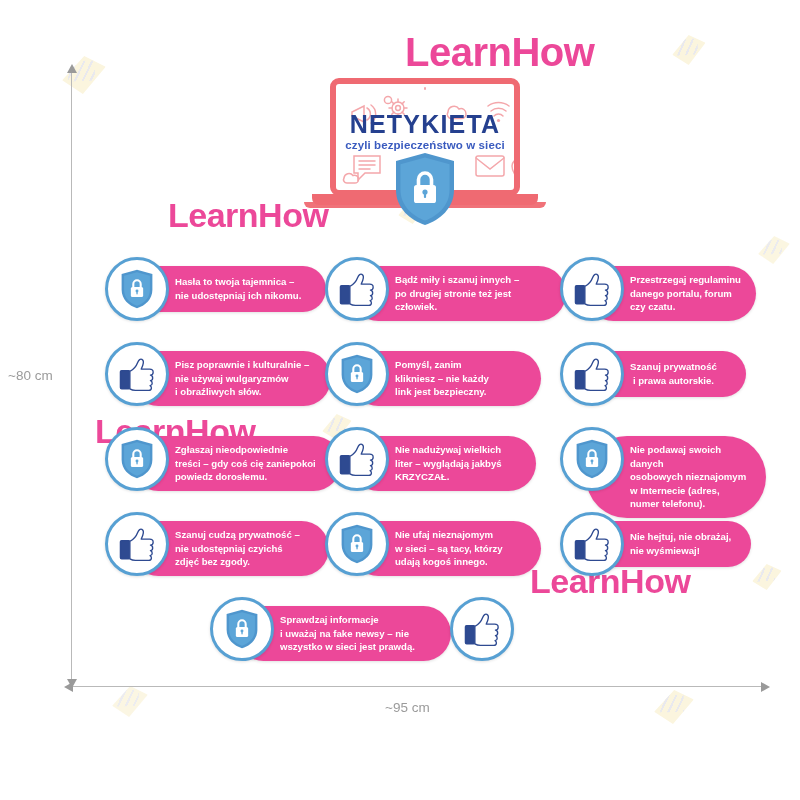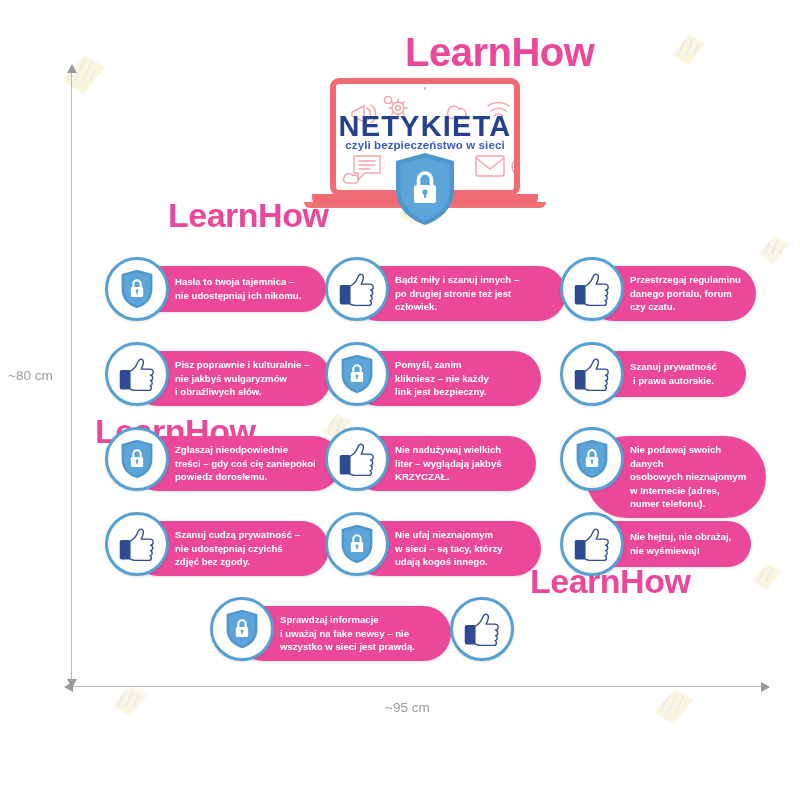--- a/index.html
+++ b/index.html
@@ -70,21 +70,21 @@
   .lap-base{
     position:absolute;left:-18px;top:116px;width:226px;height:11px;
     background:#ef6a72;border-radius:0 0 7px 7px;
   }
   .lap-foot{
     position:absolute;left:-26px;top:124px;width:242px;height:6px;
     background:#ef6a72;border-radius:0 0 9px 9px;opacity:.95;
   }
   #hero-title{
     position:absolute;left:0;right:0;top:26px;text-align:center;
-    color:#25408f;font-weight:800;font-size:29px;letter-spacing:1.2px;
+    color:#25408f;font-weight:800;font-size:25px;letter-spacing:1.2px;
     font-family:"Liberation Sans",sans-serif;
   }
   #hero-sub{
     position:absolute;left:0;right:0;top:55px;text-align:center;
     color:#3a5bbf;font-weight:600;font-size:11.5px;letter-spacing:.1px;
     font-family:"Liberation Sans",sans-serif;
   }
 
   #hero-shield{position:absolute;left:50%;margin-left:-31px;top:74px;width:62px;height:74px;}
 
@@ -246,21 +246,21 @@
         <div class="badge">
   <svg viewBox="0 0 48 44" width="38" height="35">
     <rect x="3" y="17" width="12" height="23" rx="1.6" fill="#2e4a91" stroke="#2e4a91" stroke-width="1.6"></rect>
     <path d="M15 18 C19 16 23.5 10.5 25 6.5 C26.2 3.3 28.2 2 30.2 3 C32.2 4 32.4 7 31.3 10.2 C30.7 12 29.9 13.8 29.3 15.2 L40 15.2 C42.6 15.2 44.4 17 44.4 19 C44.4 21 42.9 22.6 41 22.9 C42.6 23.2 43.8 24.6 43.8 26.3 C43.8 28 42.6 29.4 41 29.8 C42.3 30.2 43.2 31.4 43.2 32.9 C43.2 34.5 42 35.8 40.5 36.1 C41.5 36.6 42.2 37.7 42.2 38.9 C42.2 40.7 40.7 42 38.9 42 L22 42 C19 42 16.6 41.2 15 40.2 Z" fill="#ffffff" stroke="#2e4a91" stroke-width="1.7" stroke-linejoin="round"></path>
   </svg>
 </div>
       </div>
       <div class="card" style="left: 105px; top: 342px; width: 230px; height: 64px;">
         <div class="pill" style="width: 200px; min-height: 46px;">
           <div class="pill-text">Pisz poprawnie i kulturalnie –
-nie jakbyś wulgaryzmów
+nie używaj wulgaryzmów
 i obraźliwych słów.</div>
         </div>
         <div class="badge">
   <svg viewBox="0 0 48 44" width="38" height="35">
     <rect x="3" y="17" width="12" height="23" rx="1.6" fill="#2e4a91" stroke="#2e4a91" stroke-width="1.6"></rect>
     <path d="M15 18 C19 16 23.5 10.5 25 6.5 C26.2 3.3 28.2 2 30.2 3 C32.2 4 32.4 7 31.3 10.2 C30.7 12 29.9 13.8 29.3 15.2 L40 15.2 C42.6 15.2 44.4 17 44.4 19 C44.4 21 42.9 22.6 41 22.9 C42.6 23.2 43.8 24.6 43.8 26.3 C43.8 28 42.6 29.4 41 29.8 C42.3 30.2 43.2 31.4 43.2 32.9 C43.2 34.5 42 35.8 40.5 36.1 C41.5 36.6 42.2 37.7 42.2 38.9 C42.2 40.7 40.7 42 38.9 42 L22 42 C19 42 16.6 41.2 15 40.2 Z" fill="#ffffff" stroke="#2e4a91" stroke-width="1.7" stroke-linejoin="round"></path>
   </svg>
 </div>
       </div>
       <div class="card" style="left: 325px; top: 342px; width: 220px; height: 64px;">

